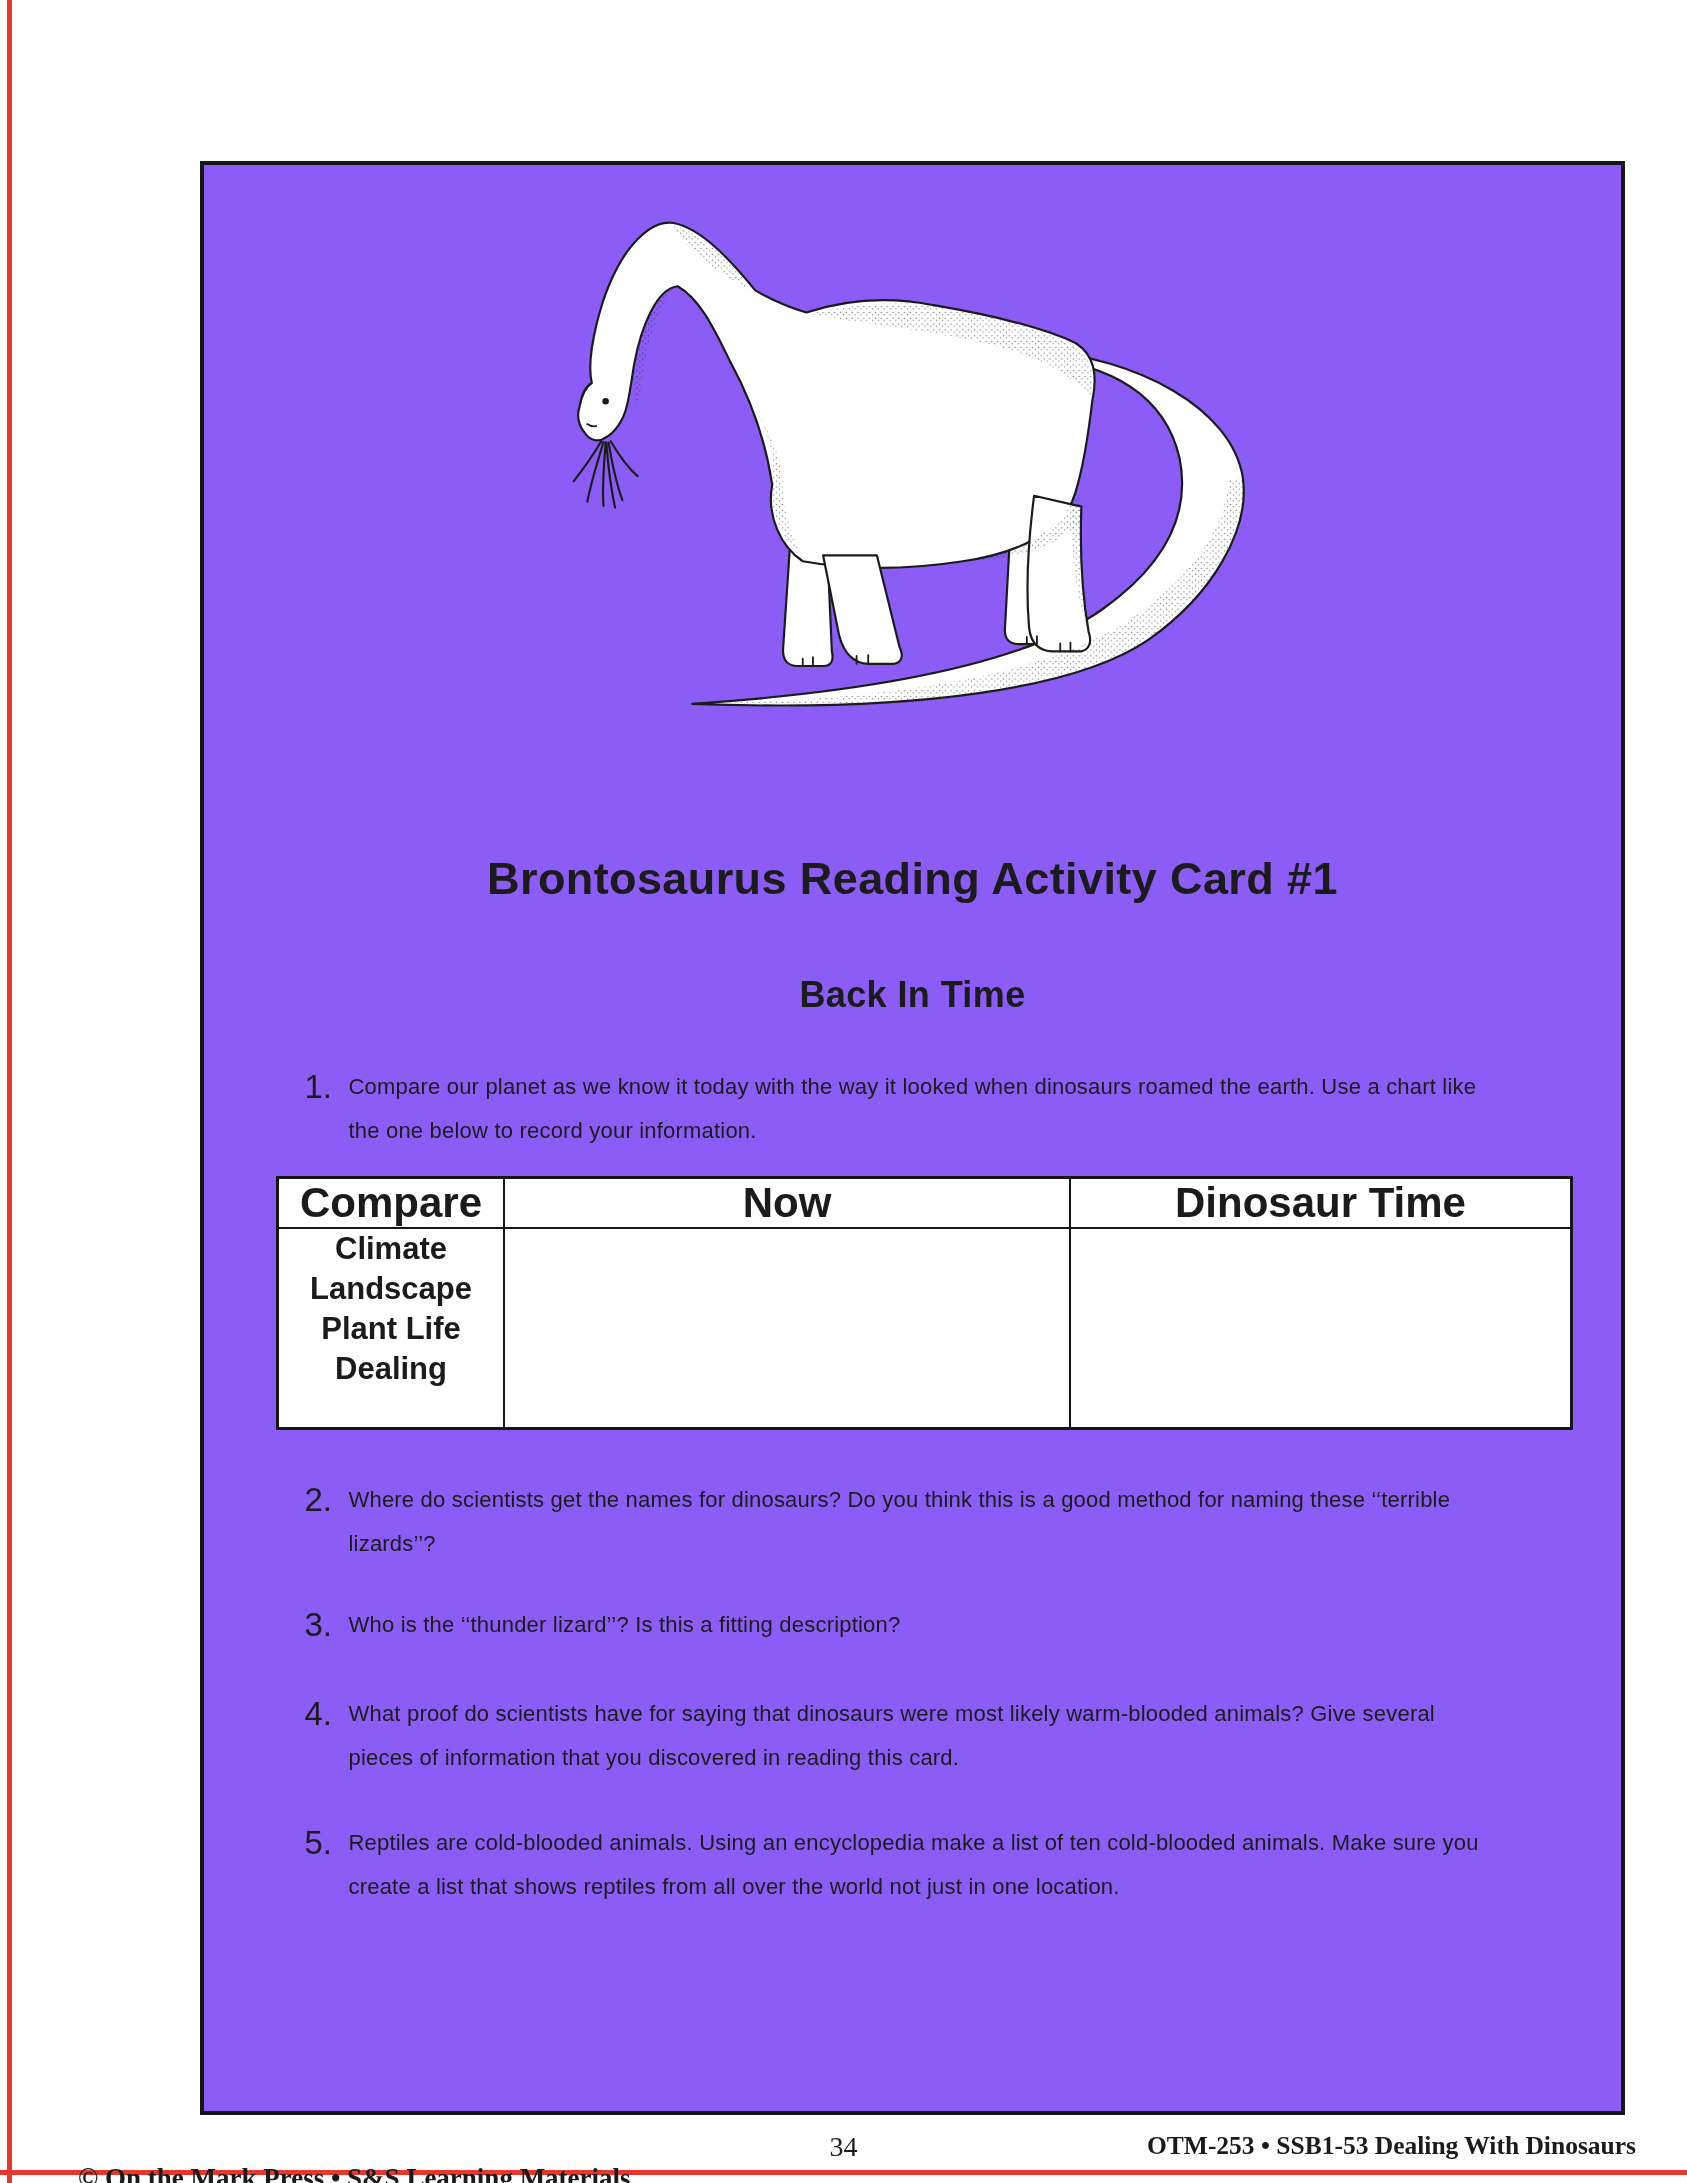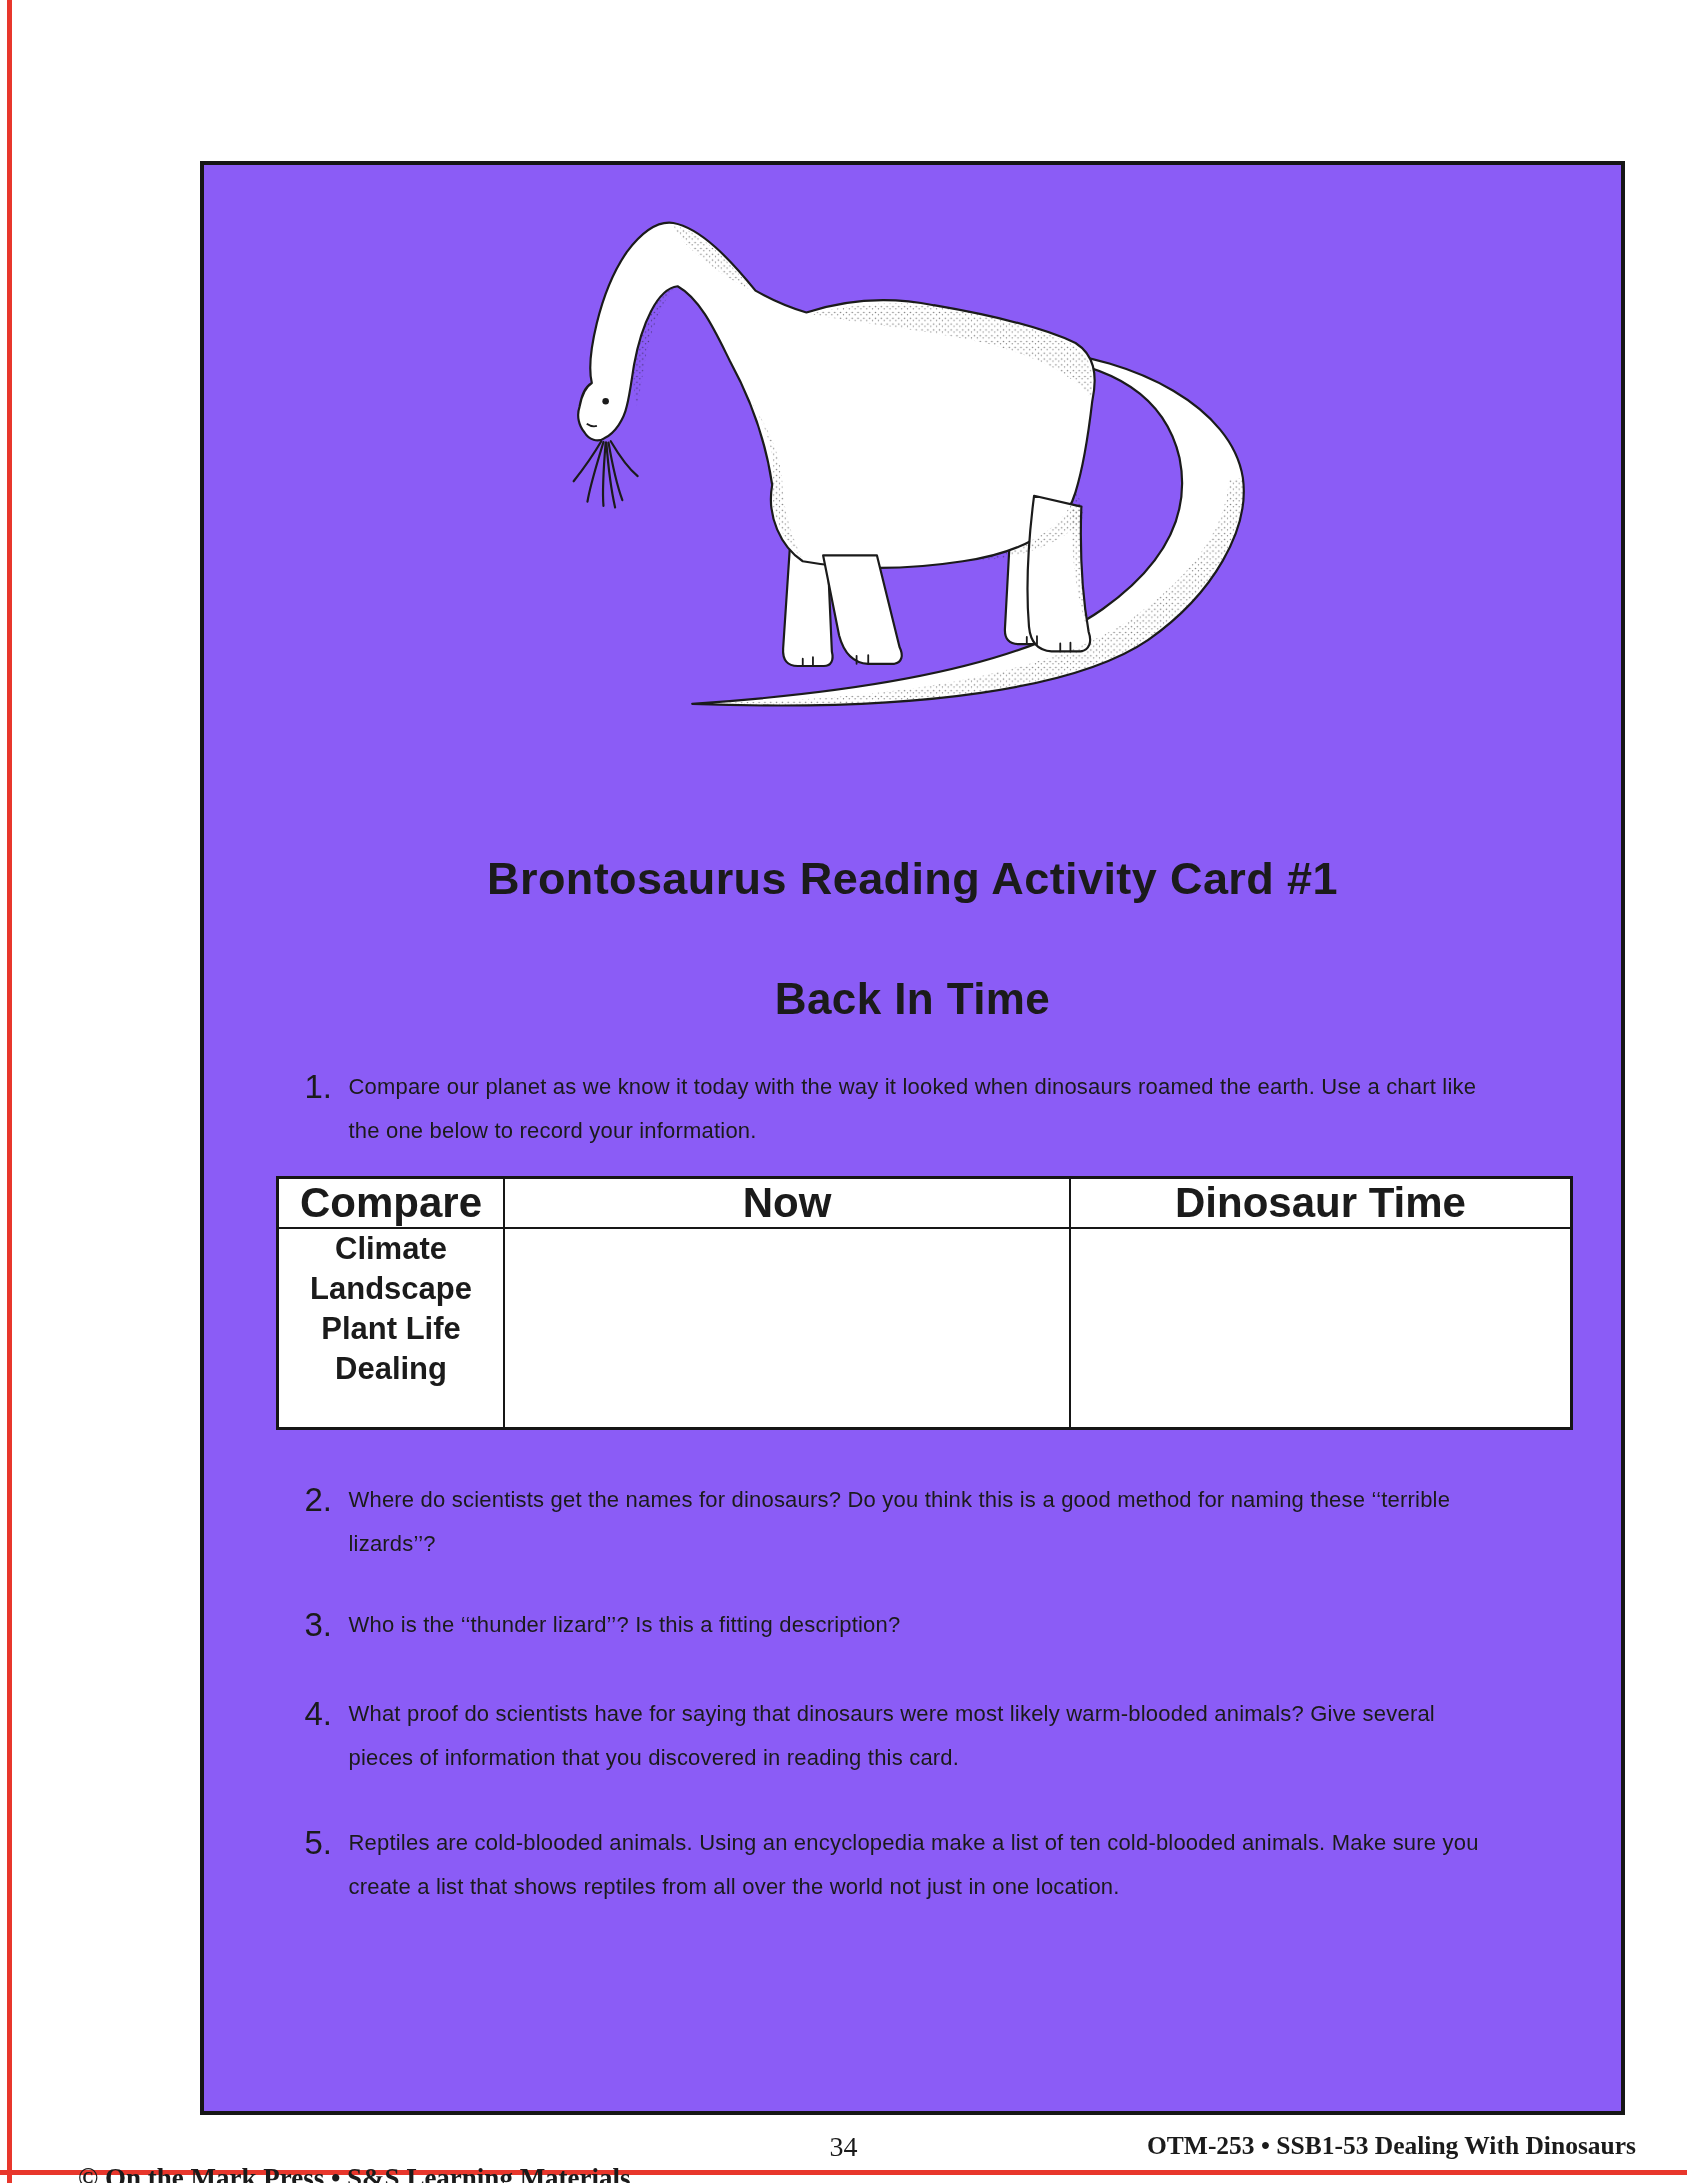--- a/index.html
+++ b/index.html
@@ -29,21 +29,21 @@
   .dino-svg { position: absolute; left: 210px; top: 18px; width: 923px; height: 611px; }
 
   .title {
     position: absolute; top: 688px; left: 0; width: 100%;
     margin: 0; text-align: center;
     font-size: 45px; font-weight: bold; letter-spacing: 0.4px;
   }
   .subtitle {
     position: absolute; top: 809px; left: 0; width: 100%;
     margin: 0; text-align: center;
-    font-size: 44px; font-weight: bold; letter-spacing: 0.4px;
+    font-size: 36px; font-weight: bold; letter-spacing: 0.4px;
   }
 
   .content {
     position: absolute; top: 900px; left: 82px; width: 1273px;
   }
   .question { display: flex; align-items: flex-start; }
   .qnum {
     flex: 0 0 46px; text-align: right;
     font-size: 33px; line-height: 44px;
   }

